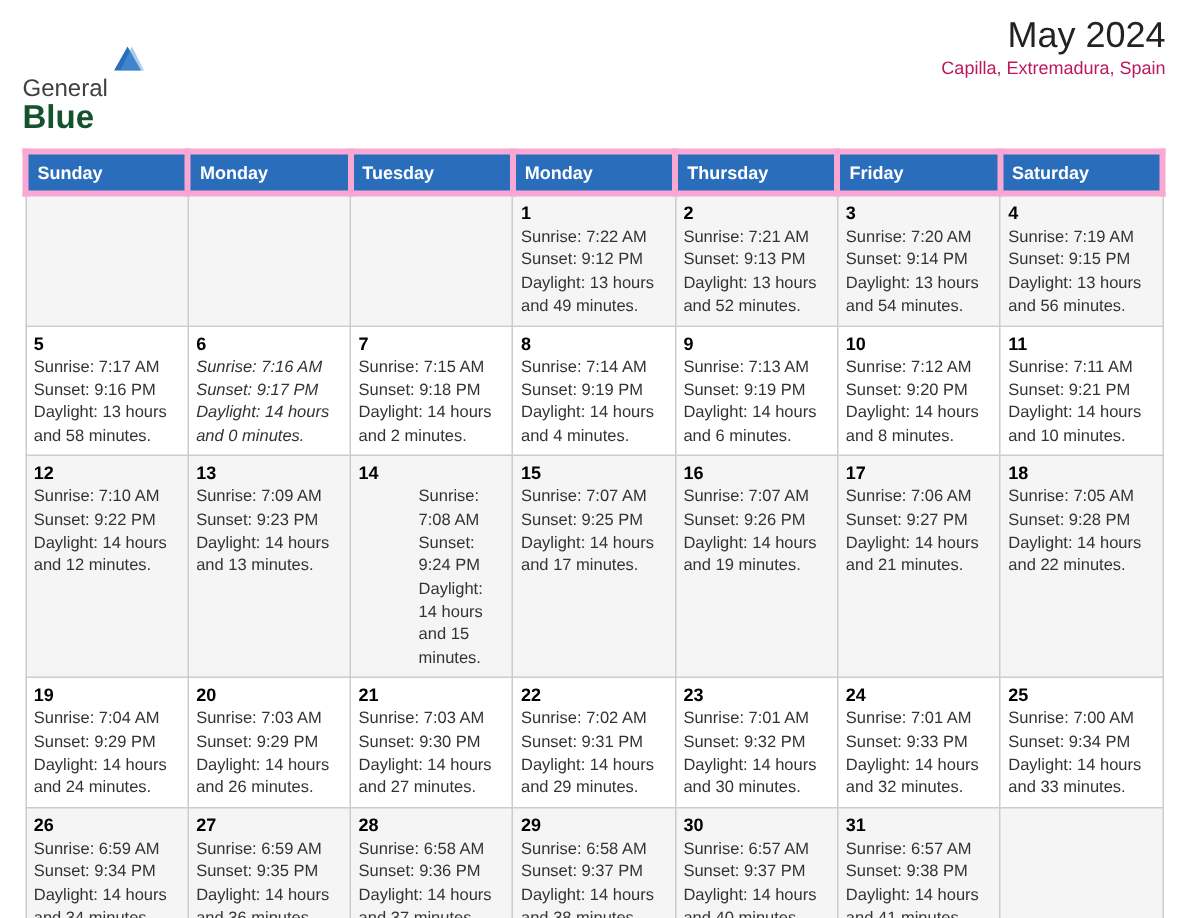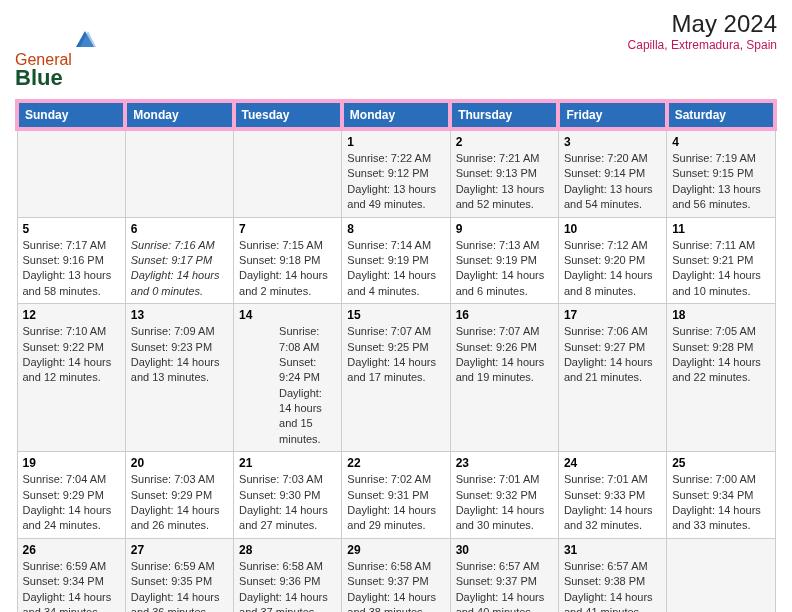--- a/index.html
+++ b/index.html
@@ -14,21 +14,21 @@
       display: flex;
       justify-content: space-between;
       align-items: flex-start;
       margin-bottom: 8px;
     }
     .logo {
       display: flex;
       flex-direction: column;
       align-items: flex-start;
     }
-    .logo-general { color: #c2410c; margin-top: 41px; }
+    .logo-general { color: #404040; margin-top: 41px; }
     .logo-blue { color: #2a6ebb; }
     .title-block {
       text-align: right;
     }
     .month-title {
       font-size: 24px;
       font-weight: normal;
       color: #222;
     }
     .location-title {

